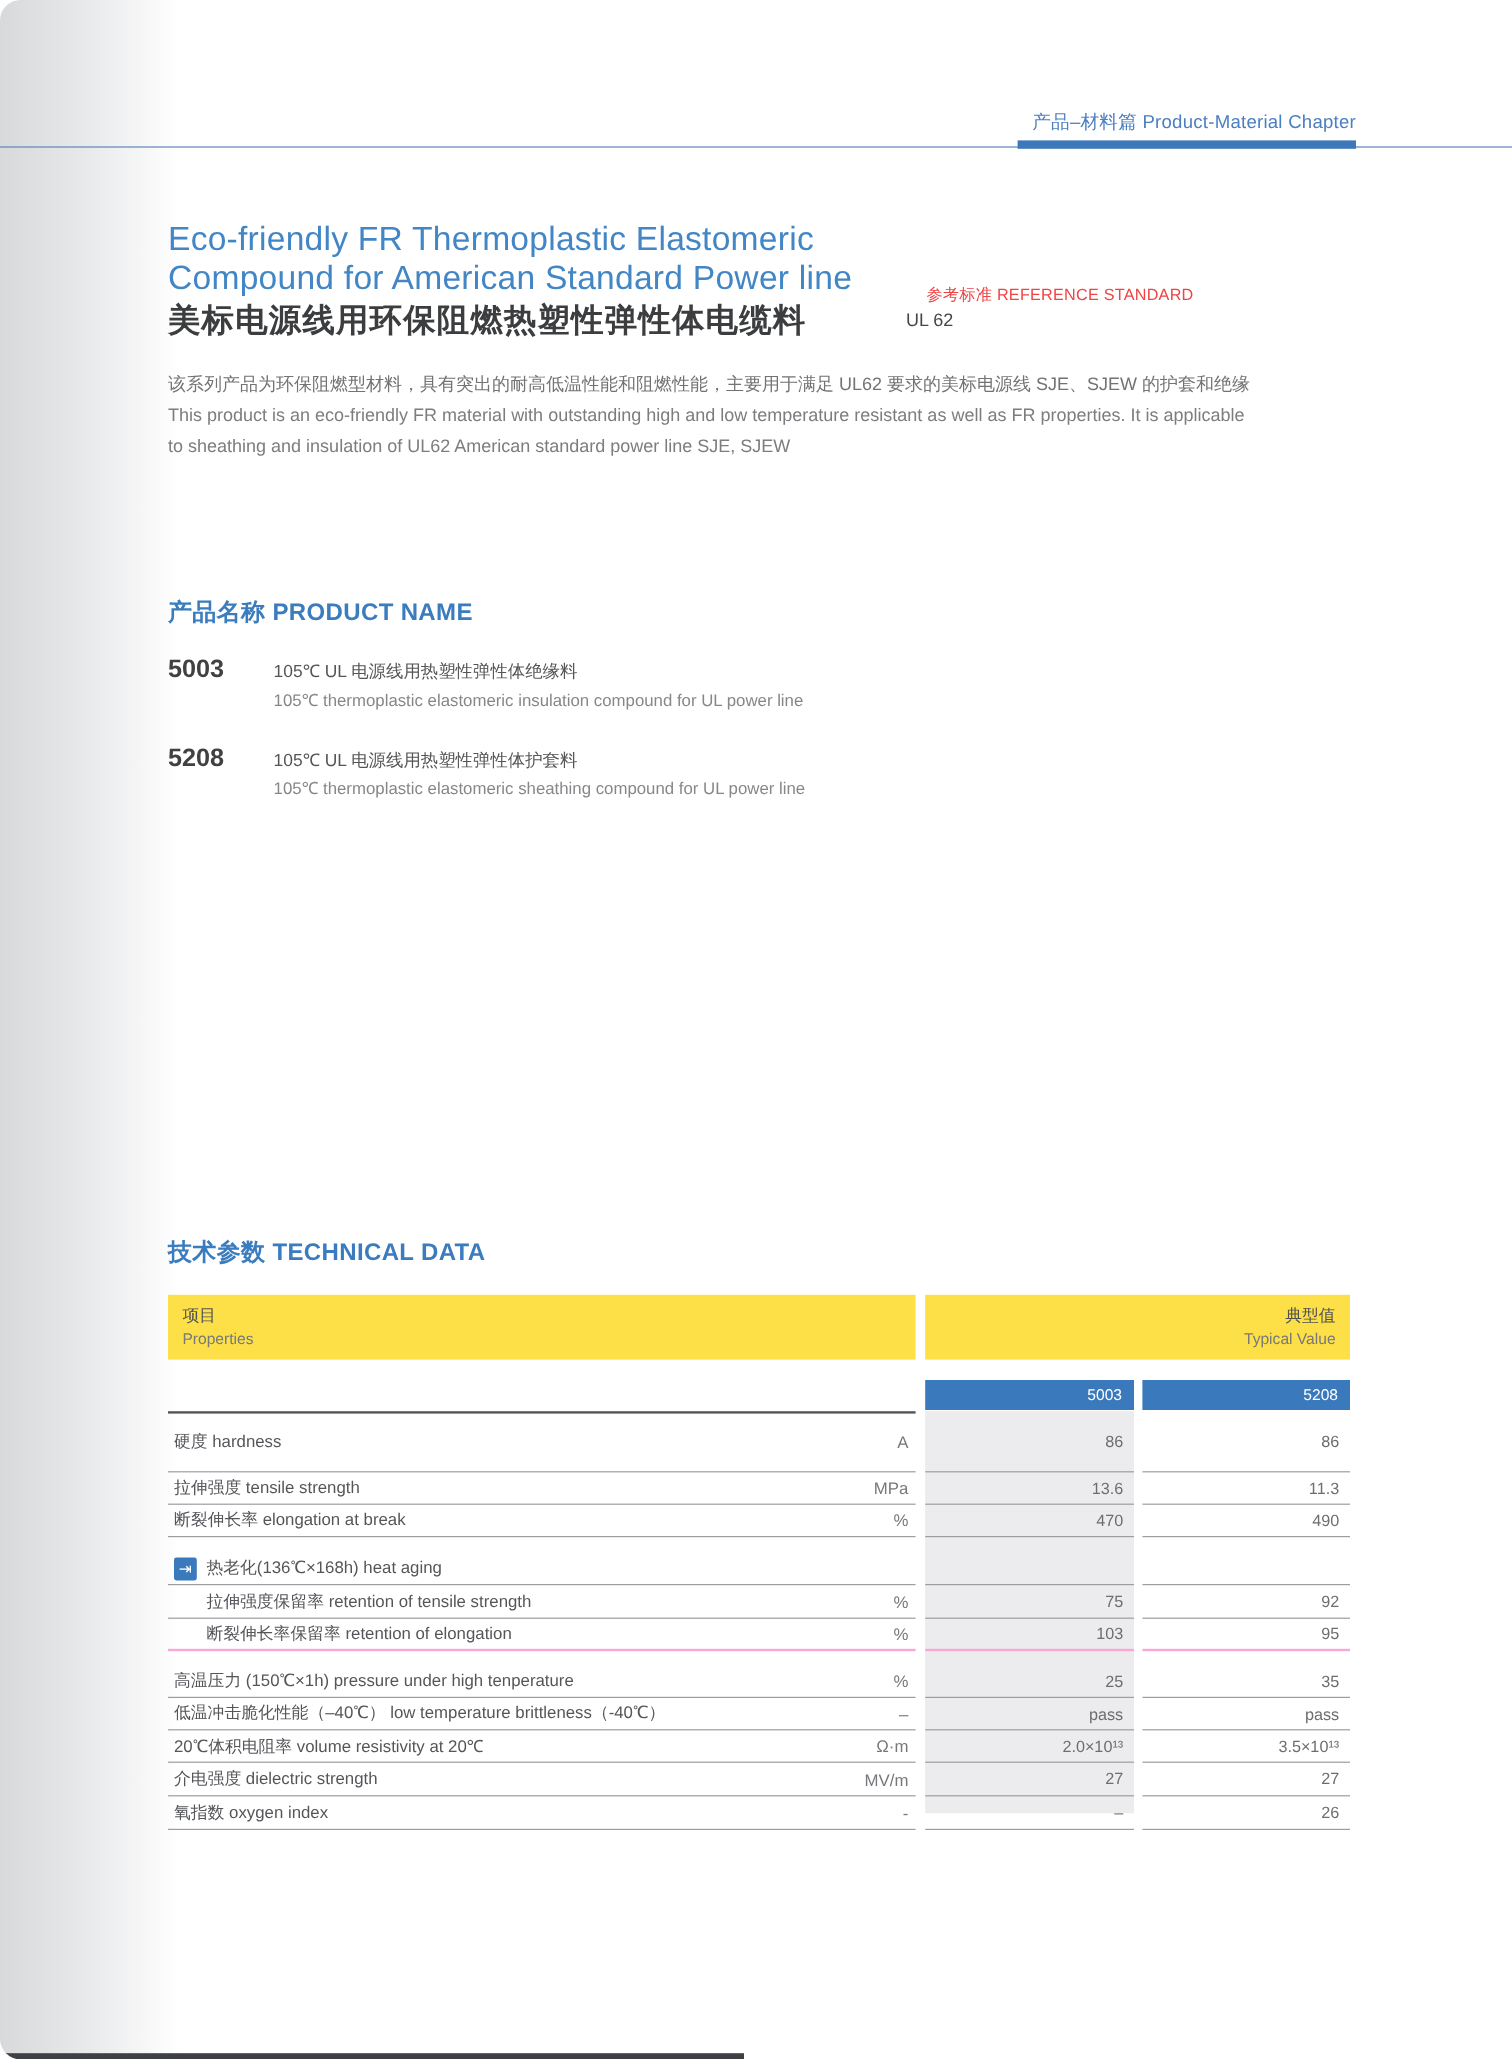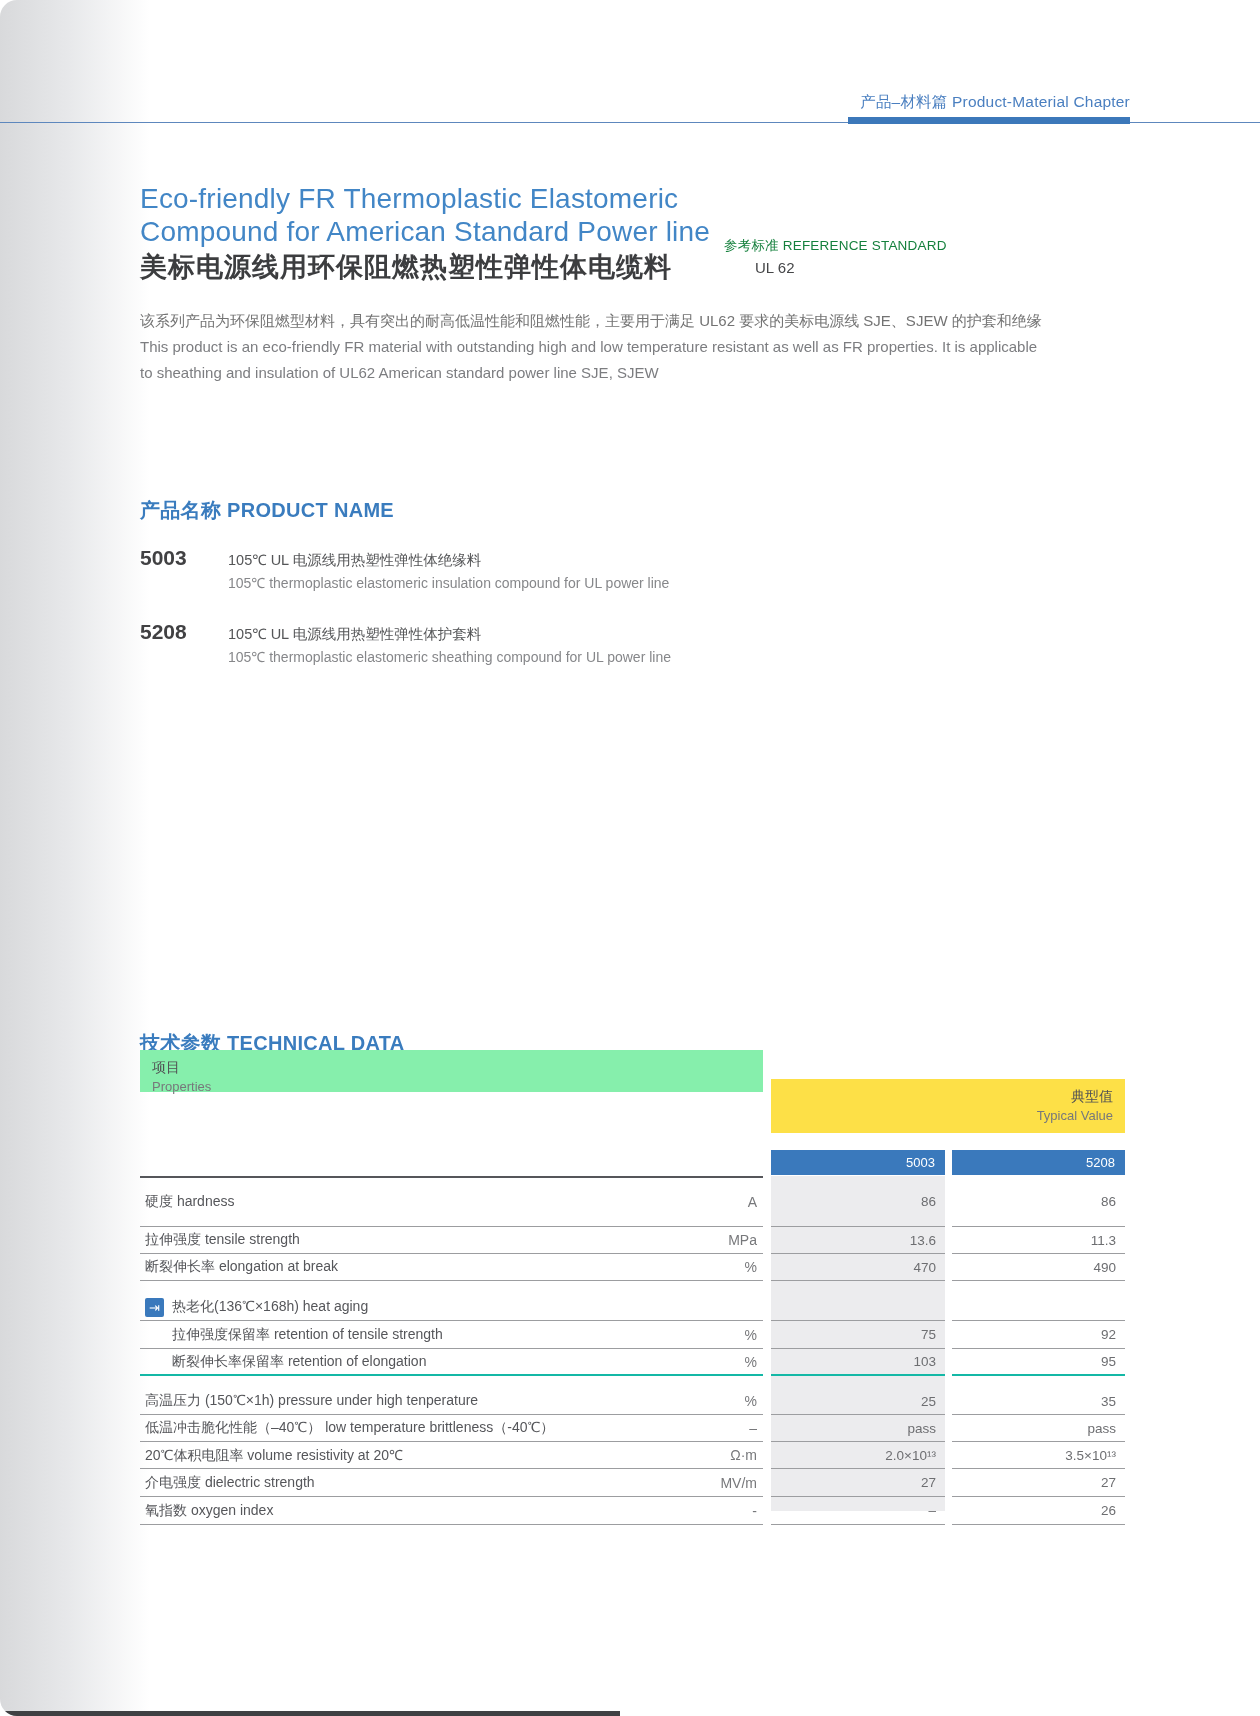--- a/index.html
+++ b/index.html
@@ -14,40 +14,40 @@
   .chapter-text{position:absolute;left:0;top:92px;width:1130px;text-align:right;
         font-size:15.5px;color:#4a7fc0;letter-spacing:.2px;}
   .header-thin-line{position:absolute;left:0;top:122px;width:1260px;height:1px;background:#5d87bd;}
   .header-thick-bar{position:absolute;left:848px;top:117px;width:282px;height:7px;background:#3c78ba;}
 
   
   .title-en{position:absolute;left:140px;top:182px;font-size:28px;line-height:33px;
         color:#4286c6;font-weight:500;letter-spacing:.2px;}
   .title-zh{position:absolute;left:140px;top:249px;font-size:27px;font-weight:700;
         color:#3c3d3f;letter-spacing:1px;}
-  .ref-label{position:absolute;left:724px;top:237px;font-size:13.5px;color:#15803d;letter-spacing:.2px;}
+  .ref-label{position:absolute;left:772px;top:237px;font-size:13.5px;color:#ef4444;letter-spacing:.2px;}
   .ref-value{position:absolute;left:755px;top:259px;font-size:15px;color:#454648;}
 
   
   .intro{position:absolute;left:140px;top:308px;width:912px;line-height:26px;}
   .intro-zh{font-size:15px;color:#737373;}
   .intro-en{font-size:15px;color:#7c7d80;}
 
   .section-heading{position:absolute;font-size:20px;font-weight:700;color:#3a7cbe;letter-spacing:.3px;}
   .sh-product{left:140px;top:497px;}
   .sh-tech{left:140px;top:1030px;text-align:center;}
 
   
   .prod-code{position:absolute;left:140px;font-size:21px;font-weight:700;color:#414143;}
   .prod-desc{position:absolute;left:228px;line-height:23px;}
   .prod-zh{font-size:14.5px;color:#545557;}
   .prod-en{font-size:14px;color:#86878a;}
 
   
-  .thead-left{position:absolute;left:140px;top:1050px;width:623px;height:42px;background:#86efac;
+  .thead-left{position:absolute;left:140px;top:1079px;width:623px;height:54px;background:#fde047;
         box-sizing:border-box;padding:7px 0 0 12px;line-height:20px;}
   .thead-right{position:absolute;left:771px;top:1079px;width:354px;height:54px;background:#fde047;
         box-sizing:border-box;padding:7px 12px 0 0;text-align:right;line-height:20px;}
   .th-zh{font-size:14px;color:#515254;}
   .th-en{font-size:13px;color:#77787b;}
 
   .colhead{position:absolute;top:1150px;height:25px;background:#3a79bc;color:#fff;
         font-size:13px;display:flex;align-items:center;justify-content:flex-end;
         box-sizing:border-box;padding-right:10px;}
   .ch1{left:771px;width:174px;}
@@ -66,21 +66,21 @@
         box-sizing:border-box;padding:0 6px 0 5px;}
   .g8{width:8px;height:100%;}
   .g7{width:7px;height:100%;}
   .cv{width:174px;height:100%;display:flex;align-items:center;justify-content:flex-end;
         box-sizing:border-box;padding-right:9px;font-size:13.5px;color:#6d6e71;padding-left:28px;}
   .cv2{width:173px;}
   .lbl{font-size:14px;color:#55565a;}
   .unit{font-size:14px;color:#77787b;}
   .indent .lbl{padding-left:27px;}
   .bb-thin{border-bottom:1px solid #9c9da0;}
-  .bb-dark{border-bottom:2px solid #14b8a6;}
+  .bb-dark{border-bottom:2px solid #f9a8d4;}
   .bt-dark{border-top:2px solid #55565a;}
   .lblgrp{display:flex;align-items:center;gap:8px;}
   .ha-icon{display:inline-flex;width:19px;height:19px;background:#3a79bc;border-radius:2px;
         color:#fff;font-size:13px;align-items:center;justify-content:center;line-height:1;}
 </style>
 </head>
 <body>
 
 <div class="page">
 

